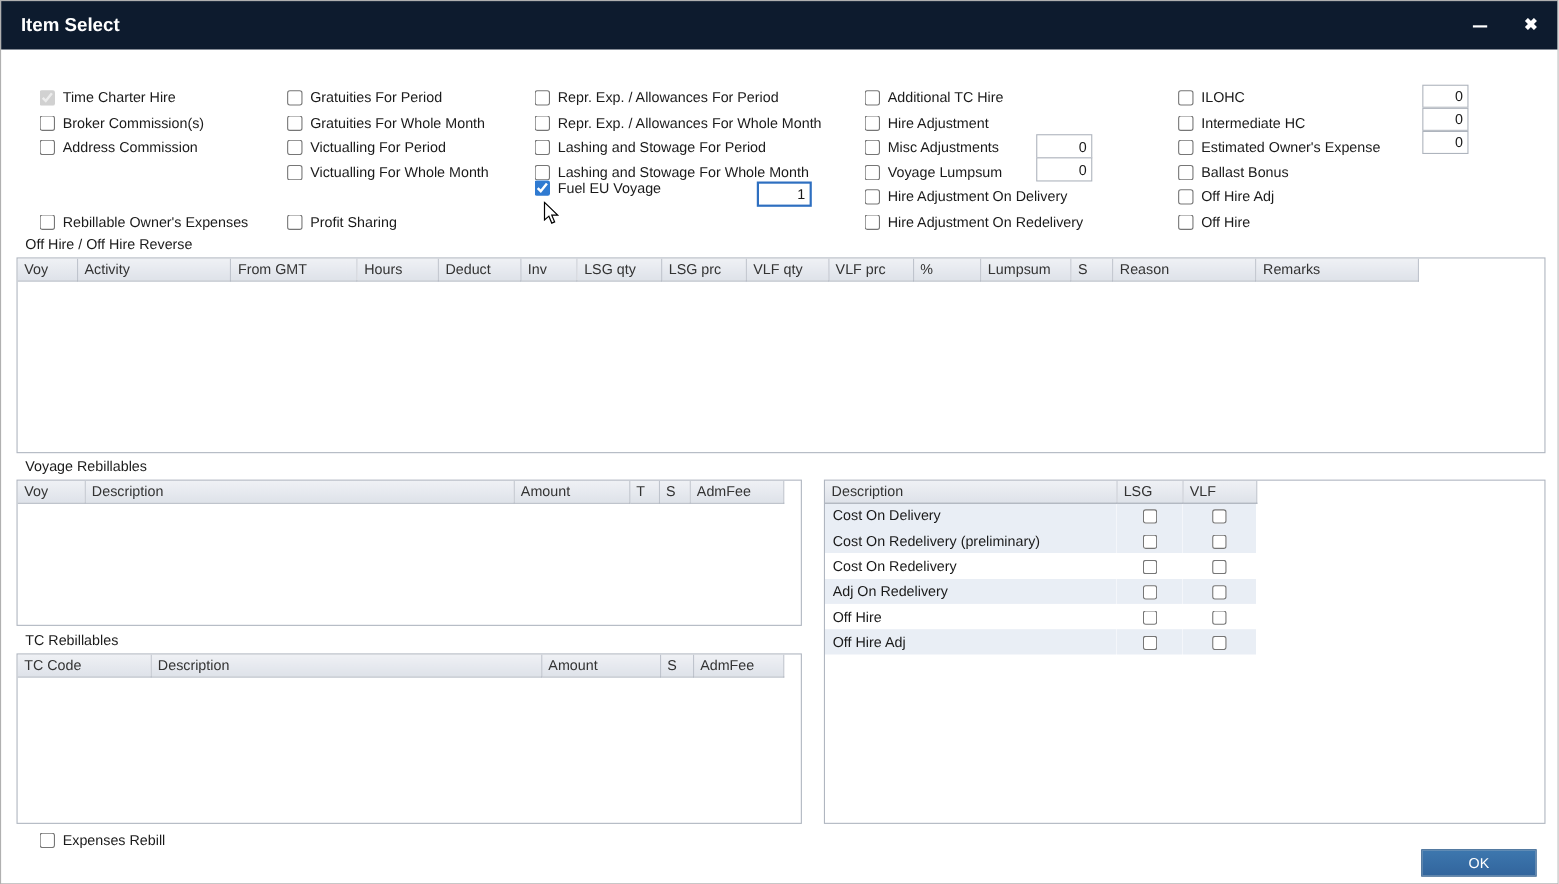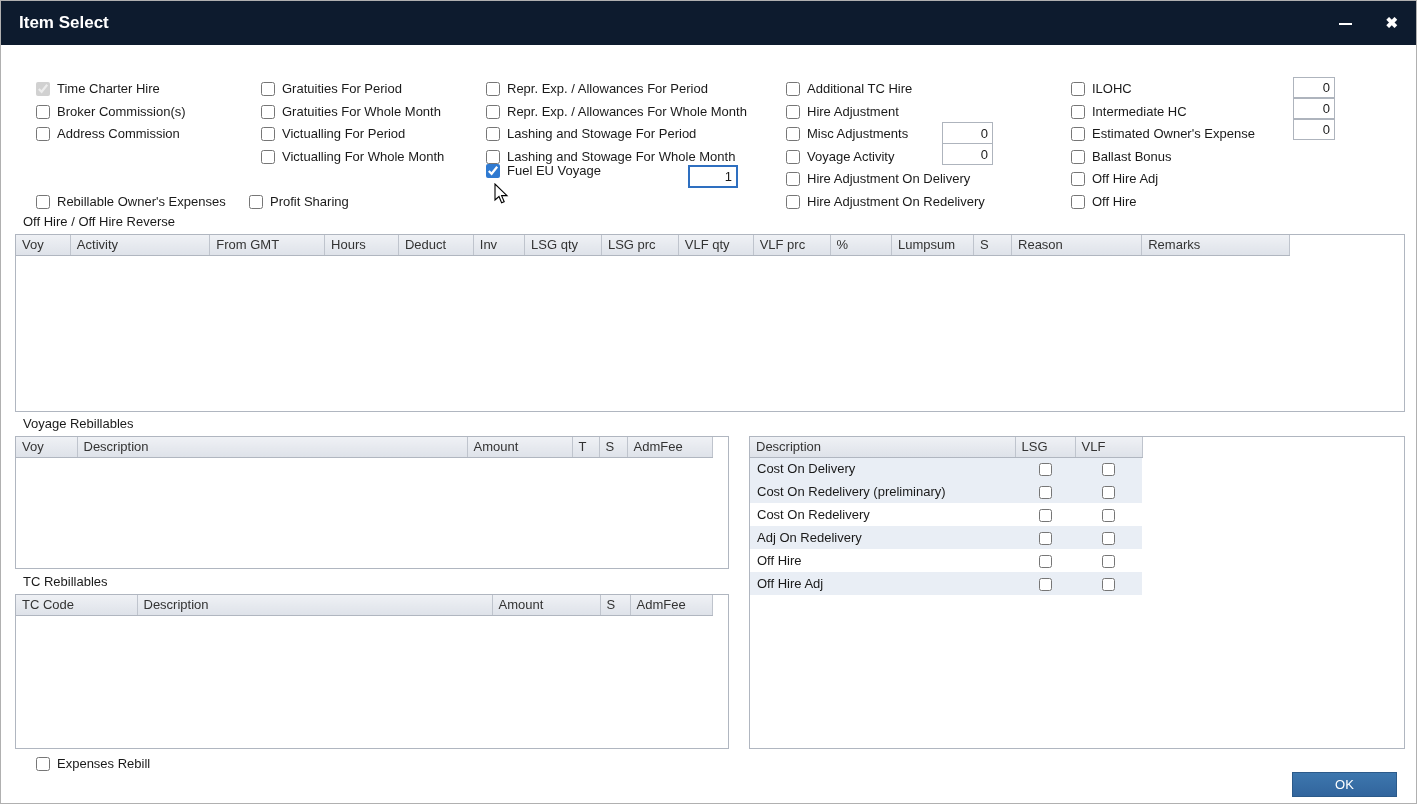--- a/index.html
+++ b/index.html
@@ -76,21 +76,21 @@
     <span>Gratuities For Whole Month</span>
   </label>
   <label class="cb" style="left:260px;top:125px">
     <input type="checkbox" style="">
     <span>Victualling For Period</span>
   </label>
   <label class="cb" style="left:260px;top:148px">
     <input type="checkbox" style="">
     <span>Victualling For Whole Month</span>
   </label>
-  <label class="cb" style="left:248px;top:193px">
+  <label class="cb" style="left:260px;top:193px">
     <input type="checkbox" style="">
     <span>Profit Sharing</span>
   </label>
 
   <label class="cb" style="left:485px;top:80px">
     <input type="checkbox" style="">
     <span>Repr. Exp. / Allowances For Period</span>
   </label>
   <label class="cb" style="left:485px;top:103px">
     <input type="checkbox" style="">
@@ -116,21 +116,21 @@
   <label class="cb" style="left:785px;top:103px">
     <input type="checkbox" style="">
     <span>Hire Adjustment</span>
   </label>
   <label class="cb" style="left:785px;top:125px">
     <input type="checkbox" style="">
     <span>Misc Adjustments</span>
   </label>
   <label class="cb" style="left:785px;top:148px">
     <input type="checkbox" style="">
-    <span>Voyage Activity</span>
+    <span>Voyage Lumpsum</span>
   </label>
   <label class="cb" style="left:785px;top:170px">
     <input type="checkbox" style="">
     <span>Hire Adjustment On Delivery</span>
   </label>
   <label class="cb" style="left:785px;top:193px">
     <input type="checkbox" style="">
     <span>Hire Adjustment On Redelivery</span>
   </label>
 

